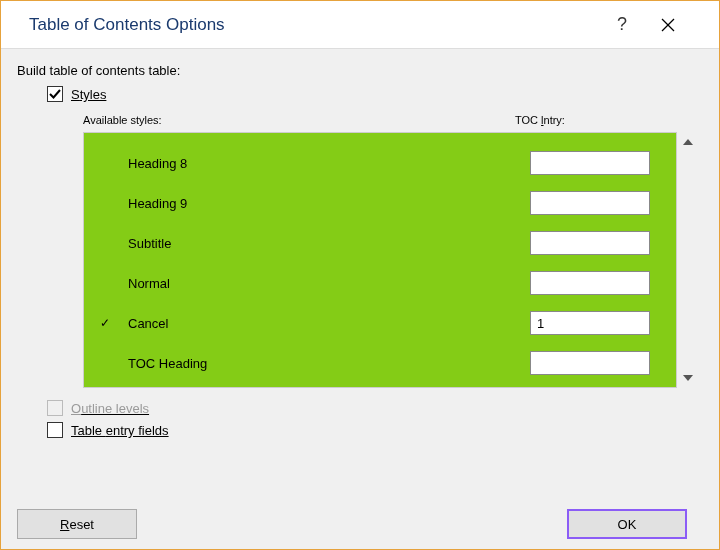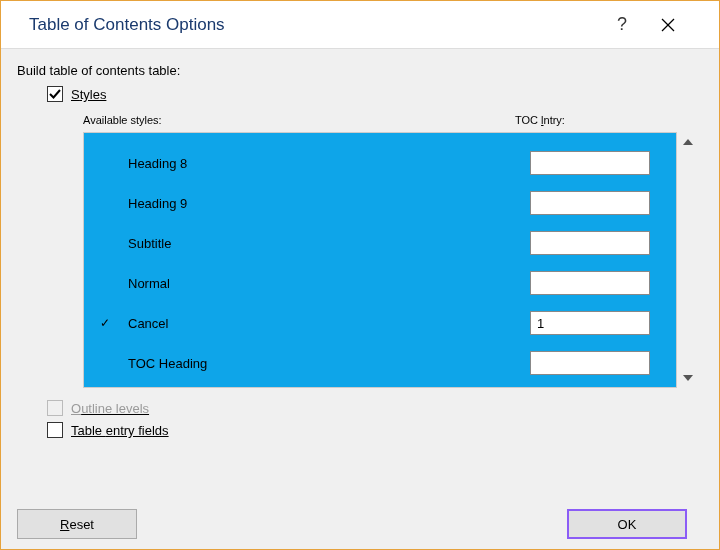--- a/index.html
+++ b/index.html
@@ -88,21 +88,21 @@
 
     .list-wrap {
       display: flex;
       margin-left: 66px;
       margin-right: 4px;
       margin-bottom: 12px;
     }
     .list-area {
       flex: 1;
       border: 1px solid #ccc;
-      background: #0ea5e9;
+      background: #84cc16;
       padding: 10px 16px 10px 16px;
       height: 256px;
     }
     .style-row {
       display: flex;
       align-items: center;
       height: 40px;
     }
     .tick-col {
       width: 24px;

